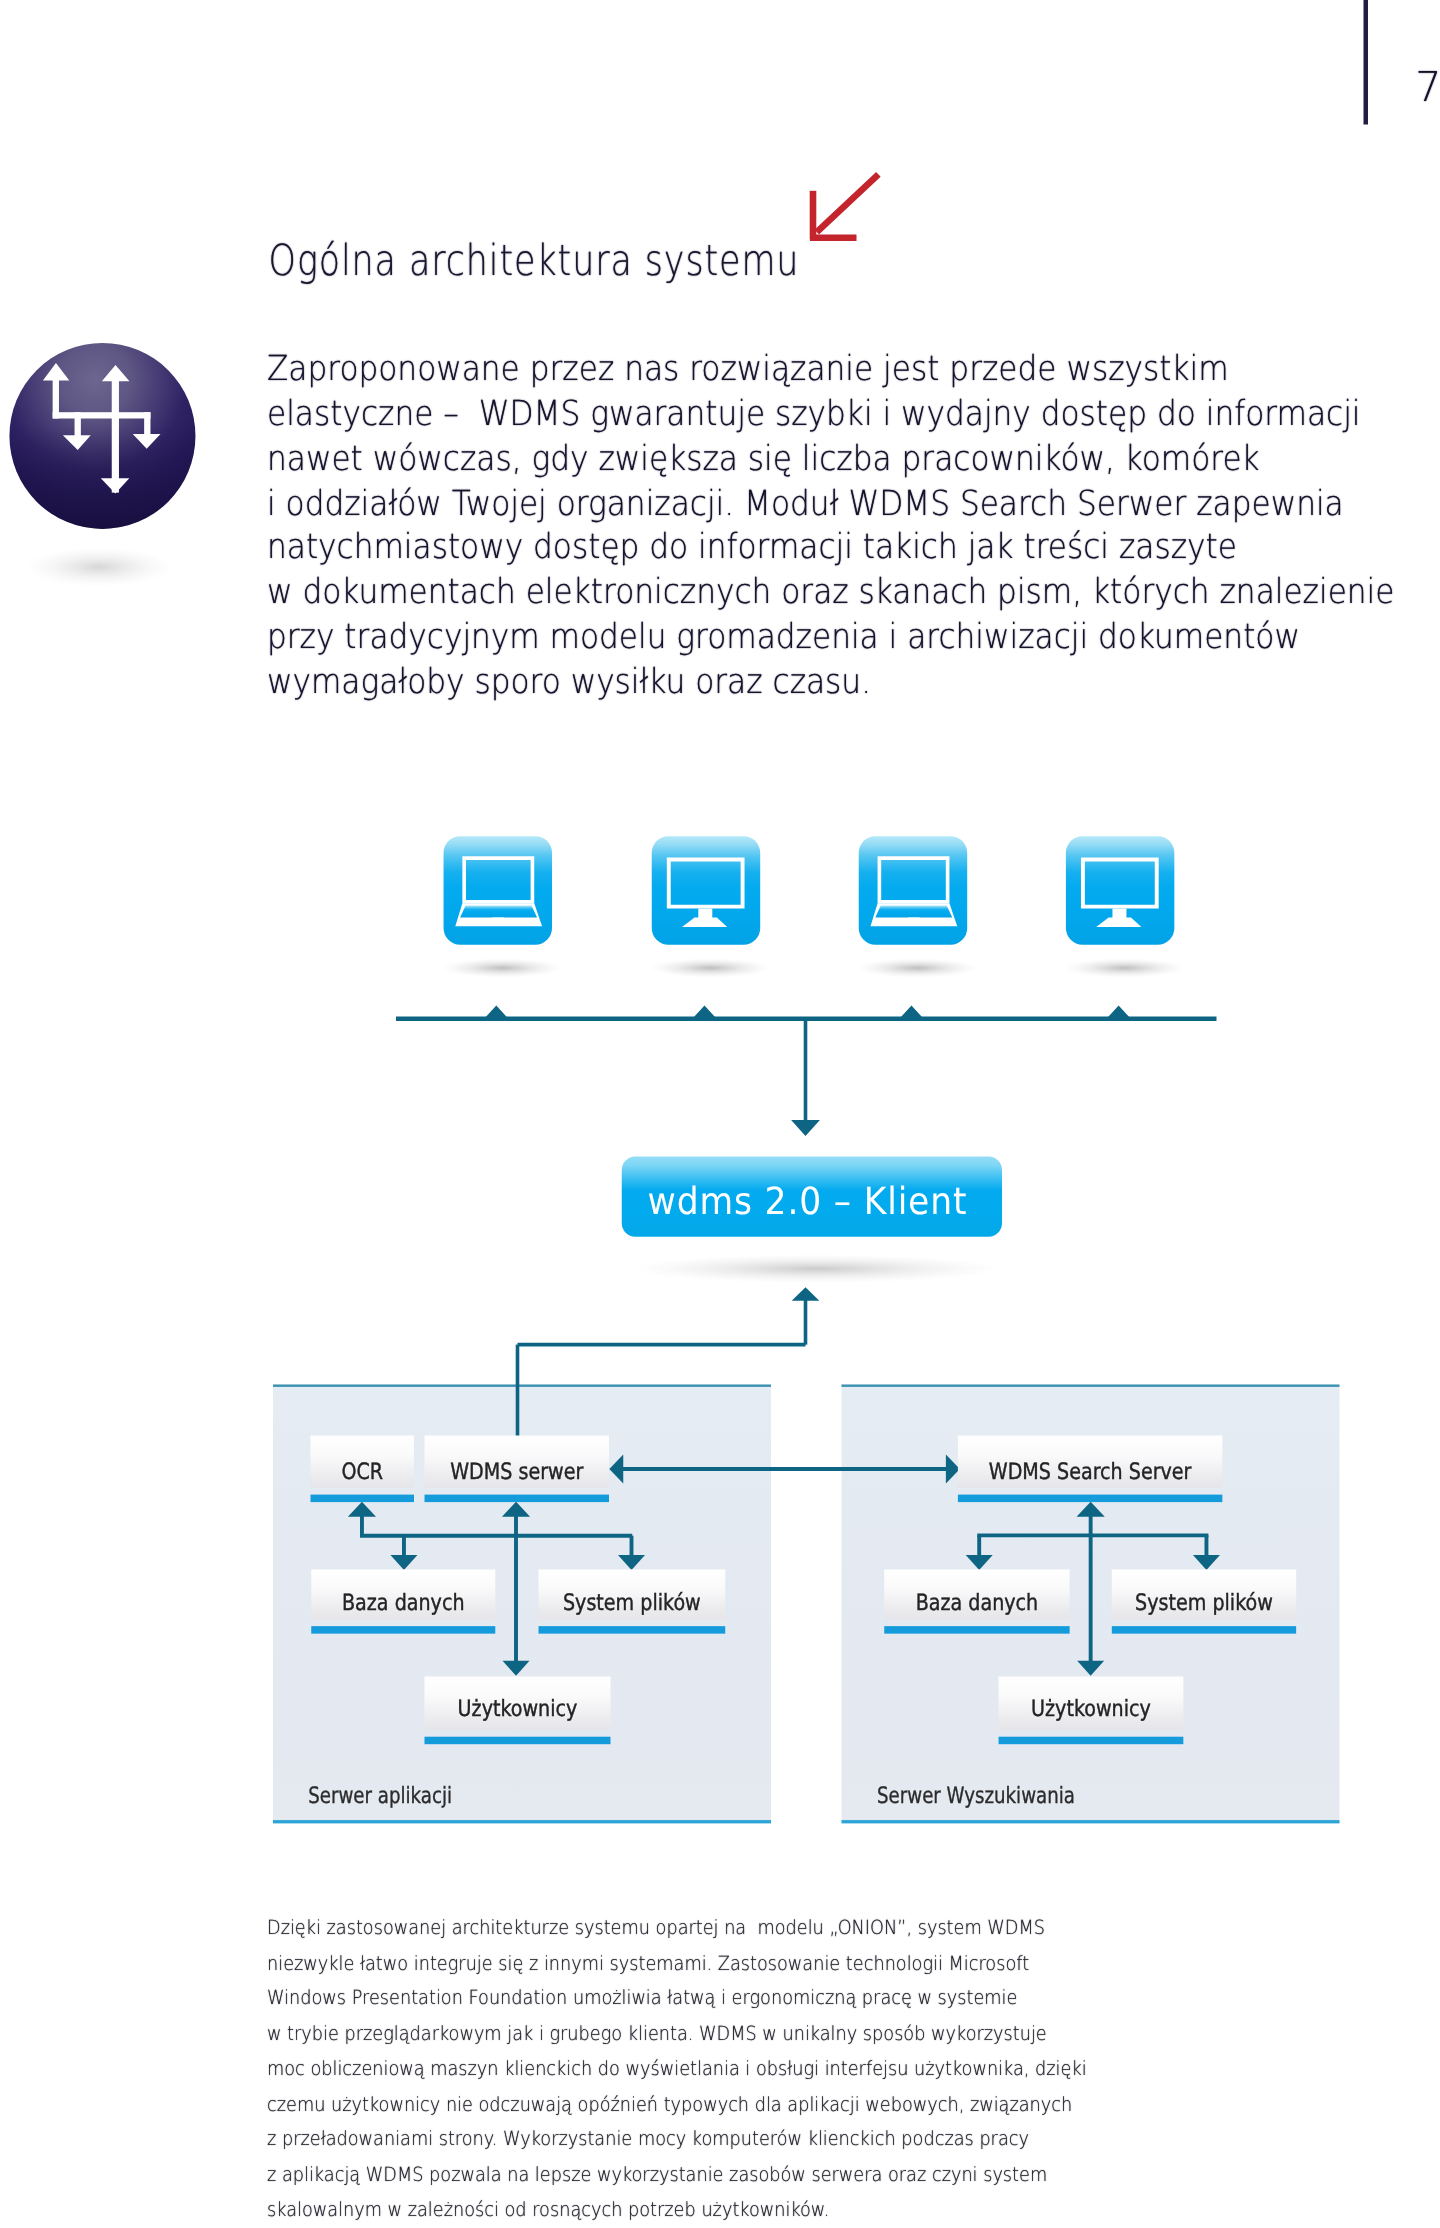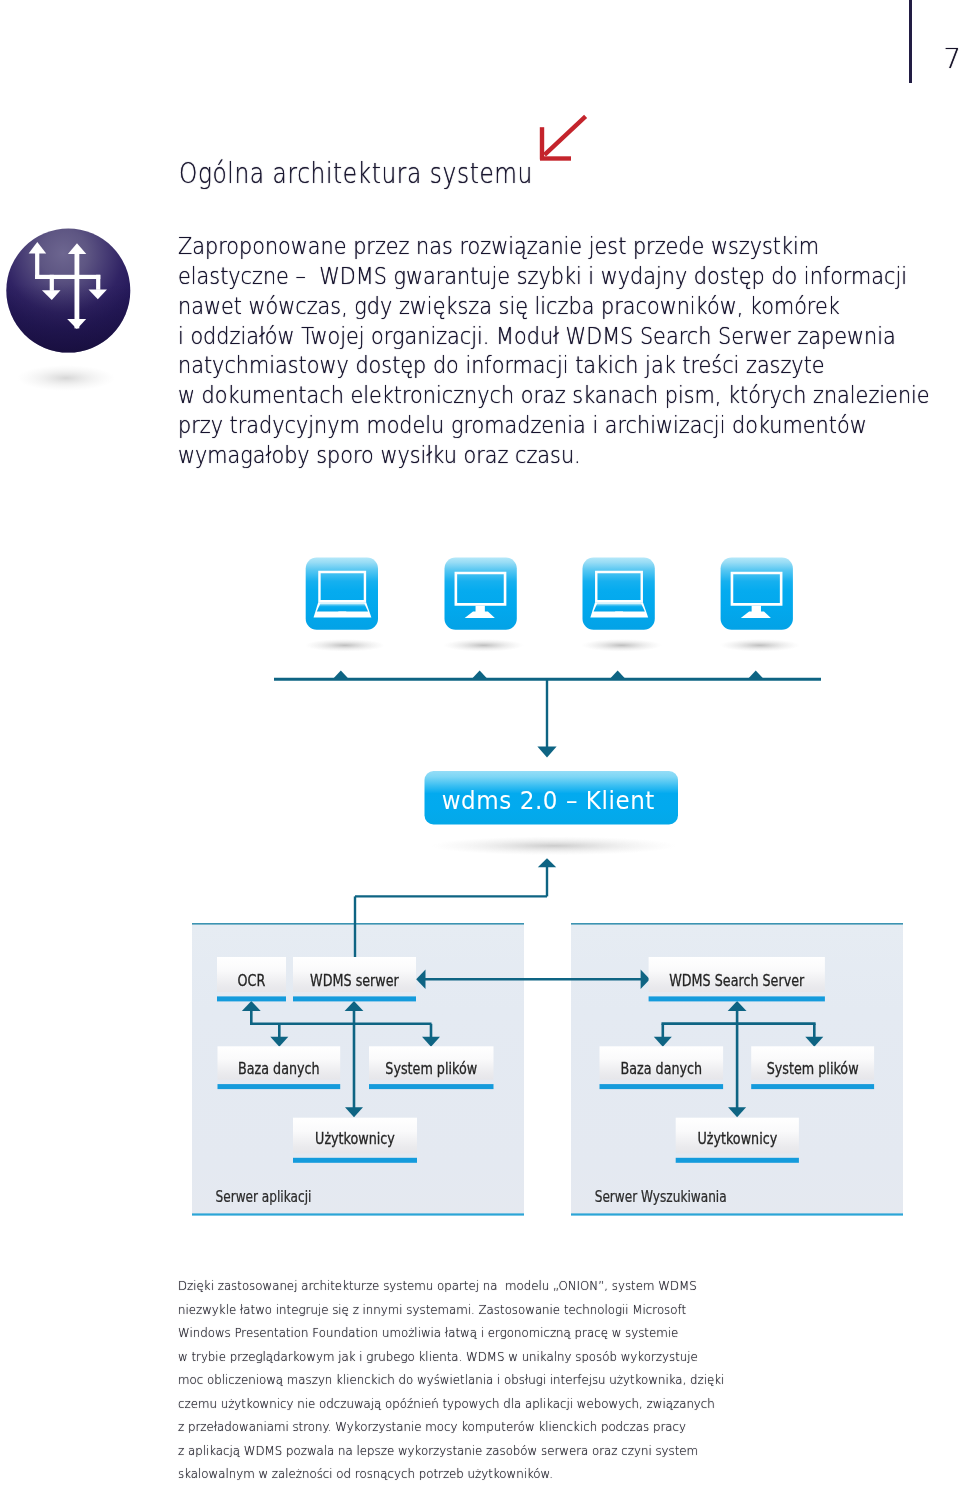--- a/index.html
+++ b/index.html
@@ -29,21 +29,21 @@
          white-space:pre;}
   .body1 > div{transform:scaleX(.904) translateZ(0);transform-origin:0 50%;
                 text-shadow:0 0 .9px rgba(21,18,44,.95);}
   .body2{position:absolute;left:178px;top:1274px;font-size:13px;line-height:23.5px;
          color:#2a2933;font-family:"DejaVu Sans",sans-serif;font-weight:300;
          white-space:pre;}
   .body2 > div{transform:scaleX(.908) translateZ(0);transform-origin:0 50%;
                 text-shadow:0 0 .8px rgba(42,41,51,.9);}
 
   
-  .diagram{position:absolute;left:16px;top:0;width:802px;height:1485px;}
+  .diagram{position:absolute;left:6px;top:0;width:802px;height:1485px;}
   .dgsvg{position:absolute;left:0;top:0;transform:translateZ(0);}
   .boxlabel{font-family:"DejaVu Sans",sans-serif;font-size:15px;fill:#232323;
             text-anchor:middle;font-weight:400;stroke:#232323;stroke-width:.28;
             paint-order:stroke fill;}
   .panelcap{font-family:"DejaVu Sans",sans-serif;font-size:15px;fill:#2b2b2b;font-weight:400;
             stroke:#2b2b2b;stroke-width:.24;paint-order:stroke fill;}
   .btnlabel{font-family:"DejaVu Sans",sans-serif;font-size:25px;fill:#ffffff;
             text-anchor:middle;font-weight:400;letter-spacing:.6px;}
 </style>
 </head>

